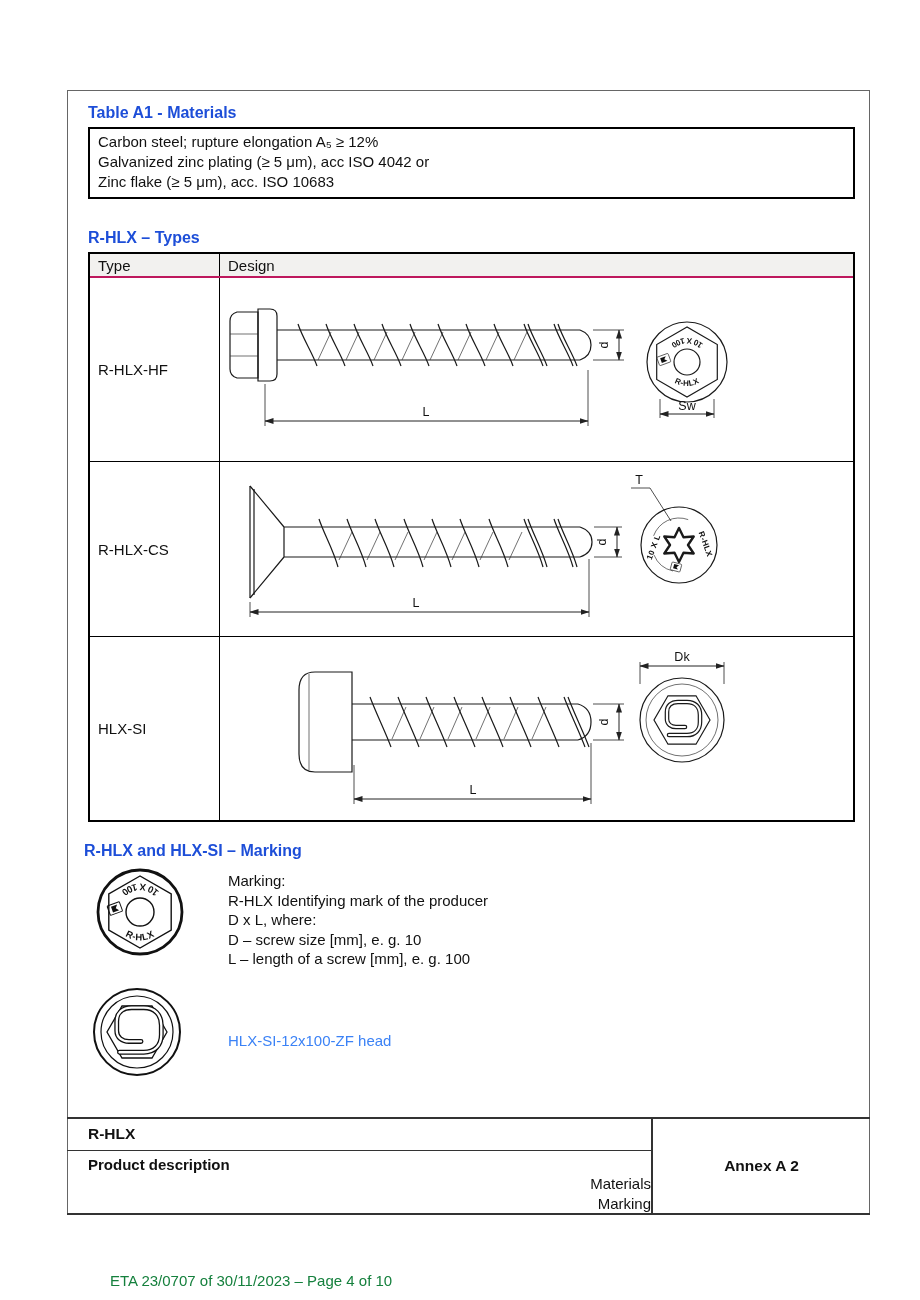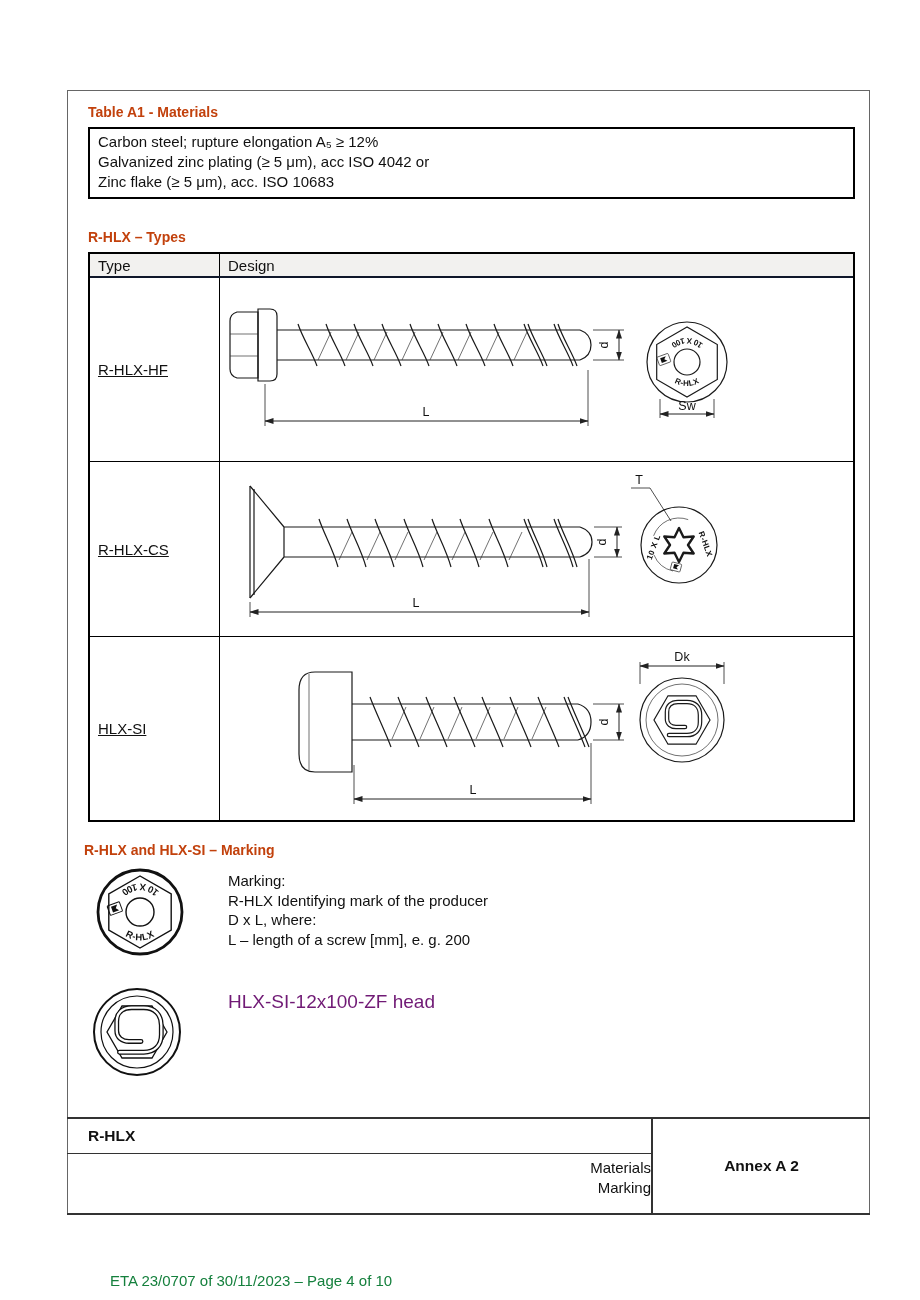--- a/index.html
+++ b/index.html
@@ -1,35 +1,35 @@
 <!DOCTYPE html>
 <html><head>
 <meta charset="utf-8">
 <style>
   html,body{margin:0;padding:0;background:#fff;}
   .page{position:relative;width:920px;height:1300px;background:#ffffff;
         font-family:"Liberation Sans","DejaVu Sans",sans-serif;color:#111;overflow:hidden;}
   .abs{position:absolute;}
   .frame{left:67px;top:90px;width:803px;height:1125px;border:1px solid #666;box-sizing:border-box;}
-  .h-bold{font-size:14px;font-weight:bold;color:#c2410c;}
-  .txt{font-size:19px;color:#701a75;}
+  .h-bold{font-size:16px;font-weight:bold;color:#1d4ed8;}
+  .txt{font-size:15px;color:#3b82f6;margin-top:41px;}
   
   .mat-table{left:88px;top:127px;width:767px;border:2px solid #000;box-sizing:border-box;background:#fff;}
   .mat-head{height:22px;line-height:22px;background:#f2f1ef;border-bottom:1px solid #222;padding-left:8px;font-size:15px;}
   .mat-body{padding:3px 8px 5px 8px;}
   .mat-body div{font-size:15px;line-height:20px;}
   
   .types-table{left:88px;top:252px;width:767px;border:2px solid #000;box-sizing:border-box;background:#fff;}
-  .t-header{display:flex;height:24px;background:#f2f1ef;border-bottom:2px solid #0f172a;box-sizing:border-box;}
+  .t-header{display:flex;height:24px;background:#f2f1ef;border-bottom:2px solid #be185d;box-sizing:border-box;}
   .t-row{display:flex;border-bottom:1px solid #000;box-sizing:border-box;}
   .t-row:last-child{border-bottom:none;}
   .c-type{width:130px;border-right:1px solid #000;box-sizing:border-box;padding-left:8px;font-size:15px;flex-shrink:0;}
   .t-header .c-type{line-height:23px;}
   .c-design{flex:1 1 auto;line-height:23px;padding-left:8px;font-size:15px;position:relative;}
-  .row-cell-type{display:flex;align-items:center;text-decoration:underline;}
+  .row-cell-type{display:flex;align-items:center;}
   .c-design svg{display:block;position:absolute;left:0;top:0;}
   
   .dwg{stroke:#1a1a1a;fill:none;stroke-width:1.2;}
   .dwg-thin{stroke:#333;fill:none;stroke-width:0.7;}
   .dim{stroke:#222;fill:none;stroke-width:1;}
   .ext{stroke:#222;fill:none;stroke-width:0.8;}
   .dimlbl{font-size:12.5px;fill:#111;}
   .mark-txt{font-size:8px;font-weight:bold;fill:#111;letter-spacing:0.4px;}
   .mark-txt9{font-size:9.5px;font-weight:bold;fill:#111;letter-spacing:0.5px;}
   
@@ -236,39 +236,41 @@
     <g transform="translate(-25,-3) rotate(-20)">
       <rect x="-6.5" y="-5.5" width="13" height="10" rx="1" fill="none" stroke="#111" stroke-width="1"></rect>
       <path d="M-3,2.5 V-3.5 H3.5 L1,-0.5 L3.5,2.5 Z" fill="#111"></path>
     </g>
   </svg>
 
   <div class="abs marking-lines" style="left:228px;top:871px;">
     <div>Marking:</div>
     <div>R-HLX Identifying mark of the producer</div>
     <div>D x L, where:</div>
-    <div>L – length of a screw [mm], e. g. 200</div>
+    <div>D – screw size [mm], e. g. 10</div>
+    <div>L – length of a screw [mm], e. g. 100</div>
   </div>
 
   <svg class="abs" style="left:67px;top:962px;" width="140" height="140" viewBox="-70 -70 140 140">
     <circle r="43" fill="none" stroke="#111" stroke-width="2"></circle>
     <circle r="36" fill="none" stroke="#111" stroke-width="1.2"></circle>
     <polygon points="30,0 15,-26 -15,-26 -30,0 -15,26 15,26" fill="none" stroke="#111" stroke-width="1.3"></polygon>
     <g transform="scale(1.35)">
       <path d="M-13,15 H5 C13,15 18,10 18,2 V-5 C18,-13 13,-18 5,-18 H-4 C-11,-18 -15,-14 -15,-8 V-1 C-15,4 -11,7 -6,7 H3" fill="none" stroke="#111" stroke-width="3.6" stroke-linecap="round"></path>
       <path d="M-13,15 H5 C13,15 18,10 18,2 V-5 C18,-13 13,-18 5,-18 H-4 C-11,-18 -15,-14 -15,-8 V-1 C-15,4 -11,7 -6,7 H3" fill="none" stroke="#ffffff" stroke-width="1.7" stroke-linecap="round"></path>
     </g>
   </svg>
 
   <div class="abs txt" style="left:228px;top:991px;">HLX-SI-12x100-ZF head</div>
 
   <div class="abs foot-table">
     <div class="foot-left">
       <div class="foot-prod">R-HLX</div>
       <div class="foot-desc">
+        <div class="b">Product description</div>
         <div class="r">Materials</div>
         <div class="r">Marking</div>
       </div>
     </div>
     <div class="foot-right">Annex A 2</div>
   </div>
 
   <div class="abs page-footer">ETA 23/0707 of 30/11/2023 – Page 4 of 10</div>
 
 </div>

